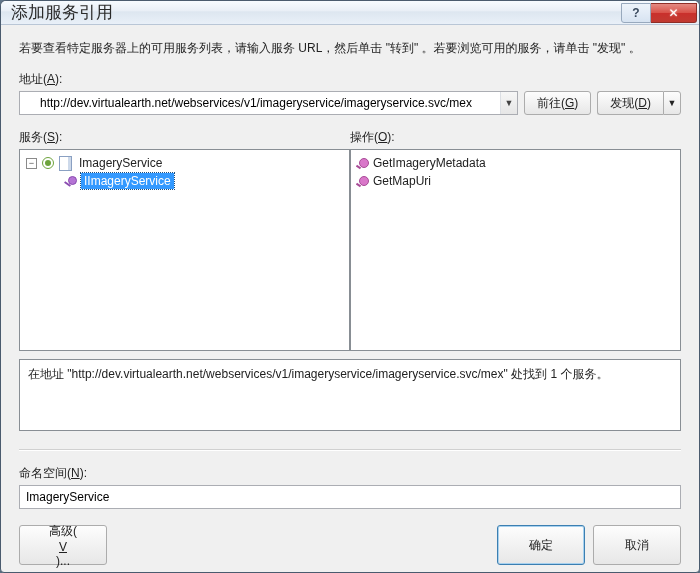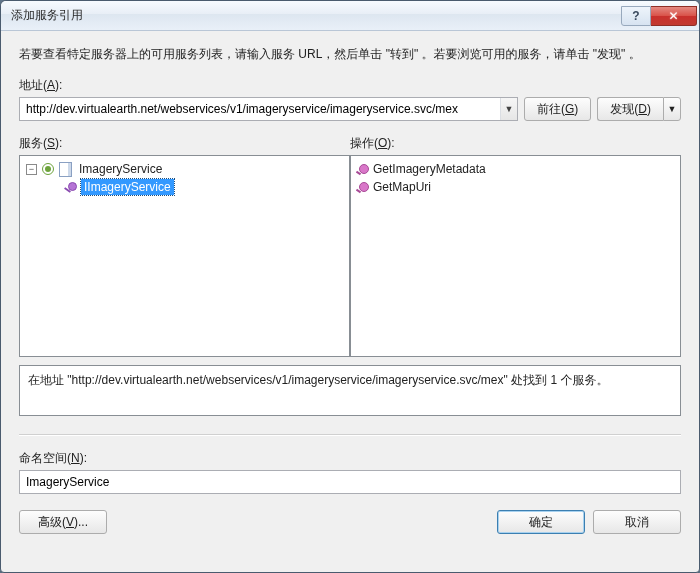--- a/index.html
+++ b/index.html
@@ -27,21 +27,21 @@
     height: 30px;
     background: linear-gradient(to bottom, #f7fbff 0%, #e8eef6 45%, #dde6f0 46%, #e9f0f8 100%);
     border-bottom: 1px solid #b9c6d6;
     display: flex;
     align-items: center;
     padding: 0 0 0 10px;
   }
   .titlebar-title {
     flex: 1;
     color: #2a2a2a;
-    font-size: 12px;
+    font-size: 17px;
   }
   .titlebar-buttons {
     display: flex;
     gap: 0;
     height: 20px;
     margin-right: 2px;
   }
   .titlebar-btn {
     width: 28px;
     height: 20px;
@@ -96,21 +96,21 @@
     align-items: center;
     background: #ffffff;
     border: 1px solid #abadb3;
     height: 24px;
   }
   .combo input {
     flex: 1;
     border: none;
     outline: none;
     height: 100%;
-    padding: 0 6px;
+    padding: 0 20px;
     font-family: inherit;
     font-size: 12px;
     background: transparent;
   }
   .combo .dd {
     width: 17px;
     height: 100%;
     display: flex;
     align-items: center;
     justify-content: center;
@@ -197,21 +197,21 @@
     background:#3399ff; color:#fff; outline:1px dotted #1a4e80;
   }
   .op-row {
     display:flex; align-items:center; gap:4px; height:18px; padding-left:6px;
   }
   .pink-dot { width:10px; height:10px; border-radius:50%; background:#d977c9; border:1px solid #a94b97; display:inline-block; position:relative;}
   .pink-dot::after{content:""; position:absolute; left:-4px; top:7px; width:5px; height:2px; background:#a94b97; transform:rotate(35deg);}
   .status-box {
     background:#fff;
     border:1px solid #888e94;
-    height:51px;
+    height:72px;
     padding:6px 8px;
     line-height:1.4;
     margin-bottom:18px;
   }
   .divider {
     height:2px;
     border-top:1px solid #d0d0d0;
     border-bottom:1px solid #ffffff;
     margin-bottom:14px;
   }
@@ -223,21 +223,21 @@
     font-family:inherit;
     font-size:12px;
     background:#fff;
   }
   .footer {
     display:flex;
     align-items:center;
     margin-top:16px;
   }
   .footer .spacer { flex:1; }
-  .footer .btn { height:24px; min-width:88px; }
+  .footer .btn { height:40px; min-width:88px;flex-direction:column; }
   .footer .btn + .btn { margin-left:8px; }
   .btn.default {
     border-color:#3c7fb1;
     box-shadow: inset 0 0 0 1px #a7d1ef;
   }
 </style>
 </head>
 <body>
 
 <div class="window">

